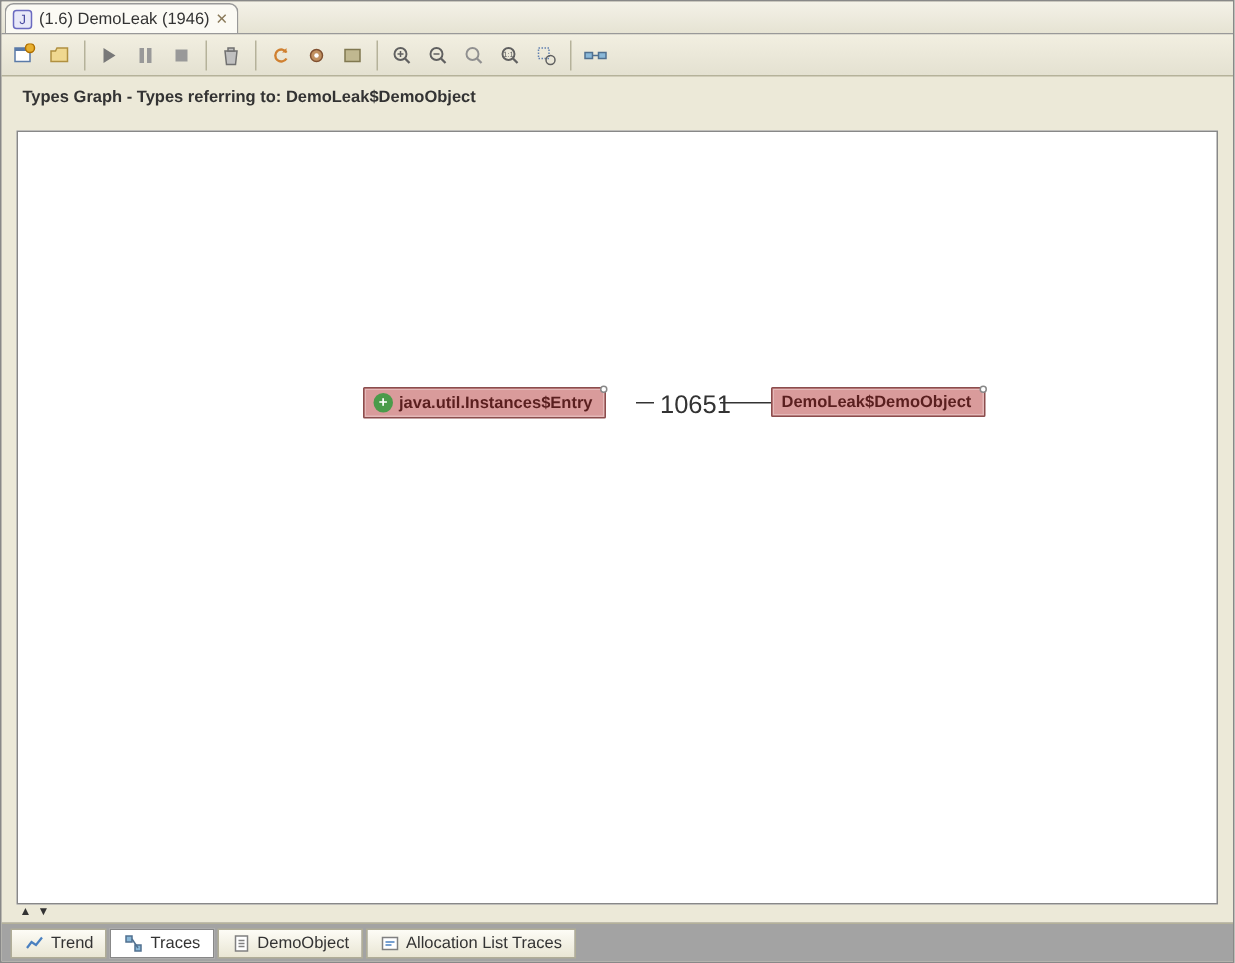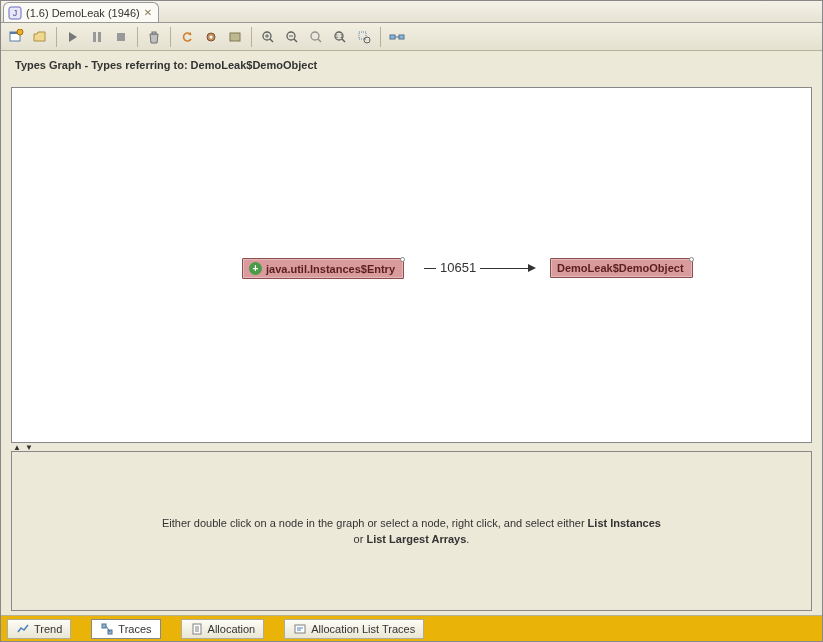--- a/index.html
+++ b/index.html
@@ -143,47 +143,47 @@
     border-radius: 50%;
     display: inline-flex;
     align-items: center; justify-content: center;
     color: #fff;
     font-size: 10px;
     font-weight: bold;
     line-height: 1;
   }
   .edge-label {
     position: absolute;
-    font-size: 13px;
+    font-size: 17px;
     color: #333;
   }
   .edge-line {
     position: absolute;
     height: 1px;
     background: #333;
   }
   .edge-arrow {
     position: absolute;
     width: 0; height: 0;
     border-top: 4px solid transparent;
     border-bottom: 4px solid transparent;
     border-left: 8px solid #333;
   }
 
   
   .bottom-tabs {
     position: absolute;
     left: 0; right: 0; bottom: 0;
     height: 26px;
-    background: #eab308;
+    background: #a3a3a3;
     border-top: 1px solid #b5b29a;
     display: flex;
     align-items: center;
     padding: 2px 6px;
-    gap: 20px;
+    gap: 2px;
     margin-top: 12px;
   }
   .btab {
     display: flex;
     align-items: center;
     gap: 4px;
     padding: 2px 8px;
     border: 1px solid #b0ad97;
     background: linear-gradient(#fdfcf6, #e9e6d4);
     font-size: 11px;
@@ -320,36 +320,28 @@
       <span class="plus-badge">+</span>
       <span>java.util.Instances$Entry</span>
       <span class="corner-dot"></span>
     </div>
 
     <div class="edge-line" style="left:412px; top:180px; width:12px;"></div>
     <div class="edge-label" style="left:428px; top:172px;">10651</div>
     <div class="edge-line" style="left:468px; top:180px; width:48px;"></div>
     <div class="edge-arrow" style="left:516px; top:176px;"></div>
 
-    <div class="node" style="left:538px; top:170px;">
+    <div class="node" style="left:502px; top:170px;">
       <span>DemoLeak$DemoObject</span>
       <span class="corner-dot"></span>
     </div>
   </div>
   <div class="splitter">
     <span>▲</span>
     <span>▼</span>
-  </div>
-  <div class="hint-panel">
-    <div>
-      <span>Either double click on a node in the graph or select a node, right click, and select either </span>
-      <b>List Instances</b><br>
-      <span>or </span>
-      <b>List Largest Arrays</b><span>.</span>
-    </div>
   </div>
 </div>
 
 <div class="bottom-tabs">
   <div class="btab">
     <span class="tab-icon">
       <svg width="14" height="14" viewBox="0 0 14 14">
           <polyline points="2,10 5,6 8,8 12,3" fill="none" stroke="#4a80c0" stroke-width="1.5"></polyline>
         </svg>
     </span>
@@ -367,21 +359,21 @@
   </div>
   <div class="btab">
     <span class="tab-icon">
       <svg width="14" height="14" viewBox="0 0 14 14">
           <rect x="3" y="2" width="8" height="10" fill="#fff" stroke="#808080"></rect>
           <line x1="5" y1="5" x2="9" y2="5" stroke="#808080"></line>
           <line x1="5" y1="7" x2="9" y2="7" stroke="#808080"></line>
           <line x1="5" y1="9" x2="9" y2="9" stroke="#808080"></line>
         </svg>
     </span>
-    <span>Allocation</span>
+    <span>DemoObject</span>
   </div>
   <div class="btab">
     <span class="tab-icon">
       <svg width="14" height="14" viewBox="0 0 14 14">
           <rect x="2" y="3" width="10" height="8" fill="#fff" stroke="#808080"></rect>
           <line x1="4" y1="6" x2="10" y2="6" stroke="#4a80c0"></line>
           <line x1="4" y1="8" x2="8" y2="8" stroke="#4a80c0"></line>
         </svg>
     </span>
     <span>Allocation List Traces</span>

